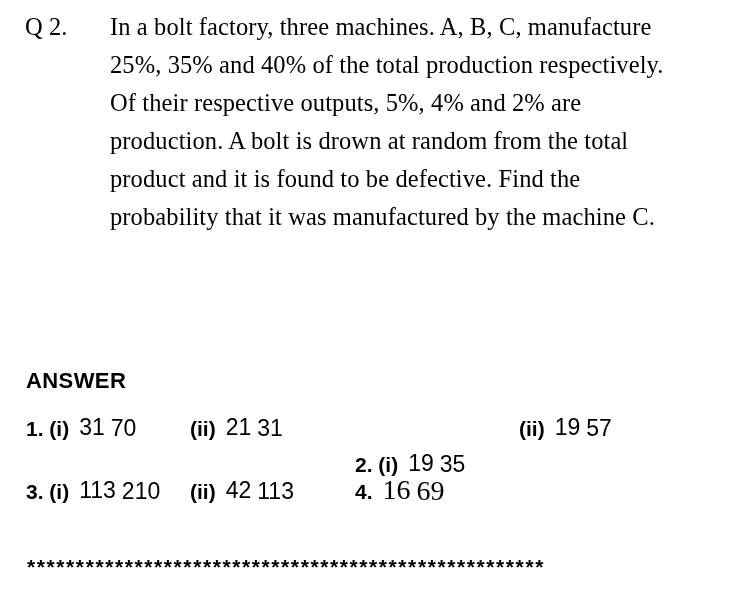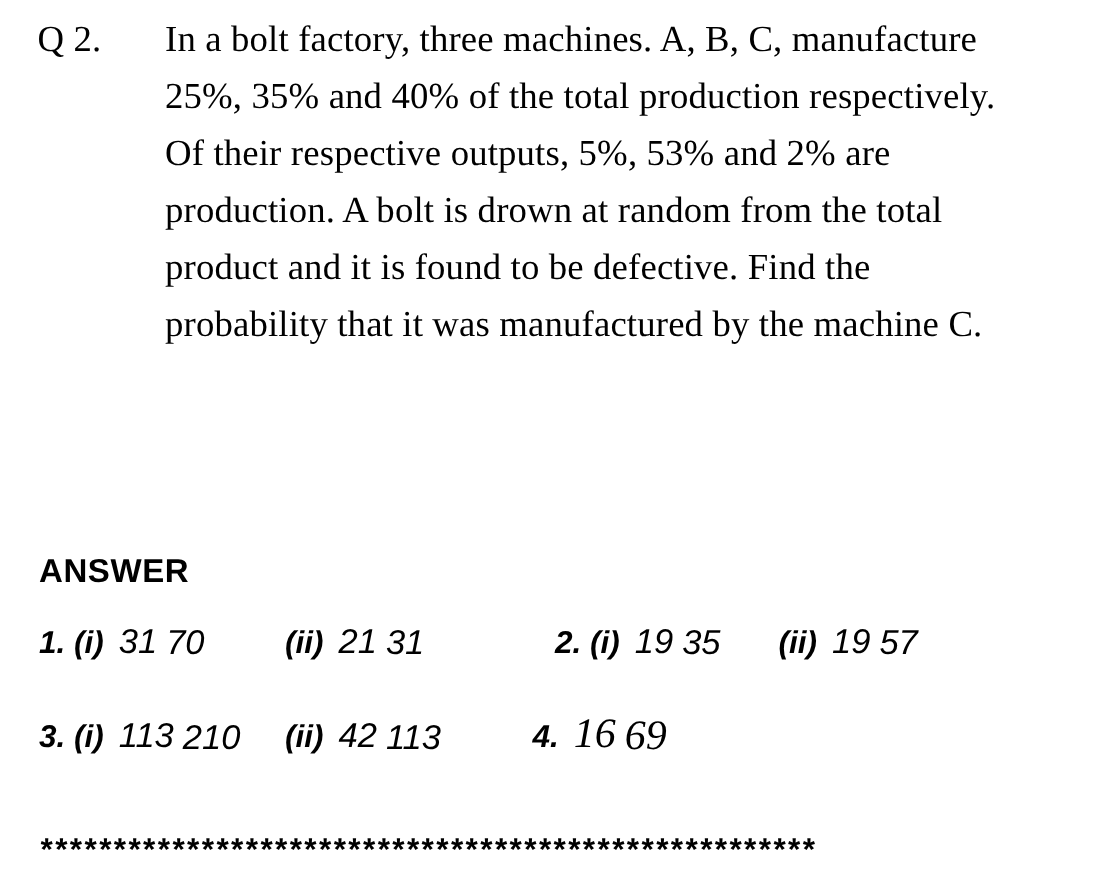--- a/index.html
+++ b/index.html
@@ -68,21 +68,20 @@
     letter-spacing: 0.4px;
     line-height: 26px;
   }
 
   
   .answers {
     position: absolute;
     left: 0;
     top: 398px;
     width: 732px;
-    font-style: italic;
   }
   .ans-row {
     position: relative;
     height: 63px;
   }
   .ans-item {
     position: absolute;
     top: 0;
     display: flex;
     align-items: center;
@@ -148,21 +147,21 @@
 
   <div class="question-block">
     <div class="q-line">
       <span class="q-label">Q 2.</span>
       <span class="q-text">In a bolt factory, three machines. A, B, C, manufacture</span>
     </div>
     <div class="q-line">
       <span class="q-text">25%, 35% and 40% of the total production respectively.</span>
     </div>
     <div class="q-line">
-      <span class="q-text">Of their respective outputs, 5%, 53% and 2% are</span>
+      <span class="q-text">Of their respective outputs, 5%, 4% and 2% are</span>
     </div>
     <div class="q-line">
       <span class="q-text">production. A bolt is drown at random from the total</span>
     </div>
     <div class="q-line">
       <span class="q-text">product and it is found to be defective. Find the</span>
     </div>
     <div class="q-line">
       <span class="q-text">probability that it was manufactured by the machine C.</span>
     </div>
@@ -181,21 +180,21 @@
           </span>
         </div>
         <div class="ans-item" style="left: 190px;">
           <span class="ans-label">(ii)</span>
           <span class="frac">
             <span class="num">21</span>
             <span class="bar"></span>
             <span class="den">31</span>
           </span>
         </div>
-        <div class="ans-item" style="left: 370px;">
+        <div class="ans-item" style="left: 355px; margin-top: 36px;">
           <span class="ans-label">2. (i)</span>
           <span class="frac">
             <span class="num">19</span>
             <span class="bar"></span>
             <span class="den">35</span>
           </span>
         </div>
         <div class="ans-item" style="left: 519px;">
           <span class="ans-label">(ii)</span>
           <span class="frac">

